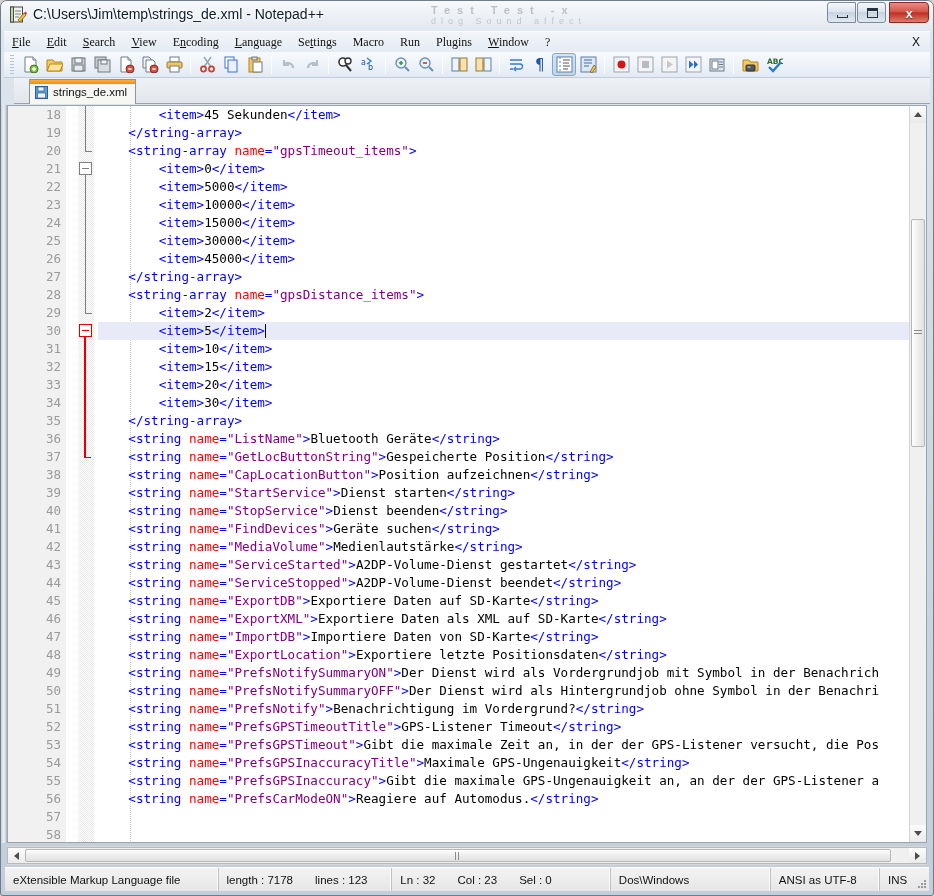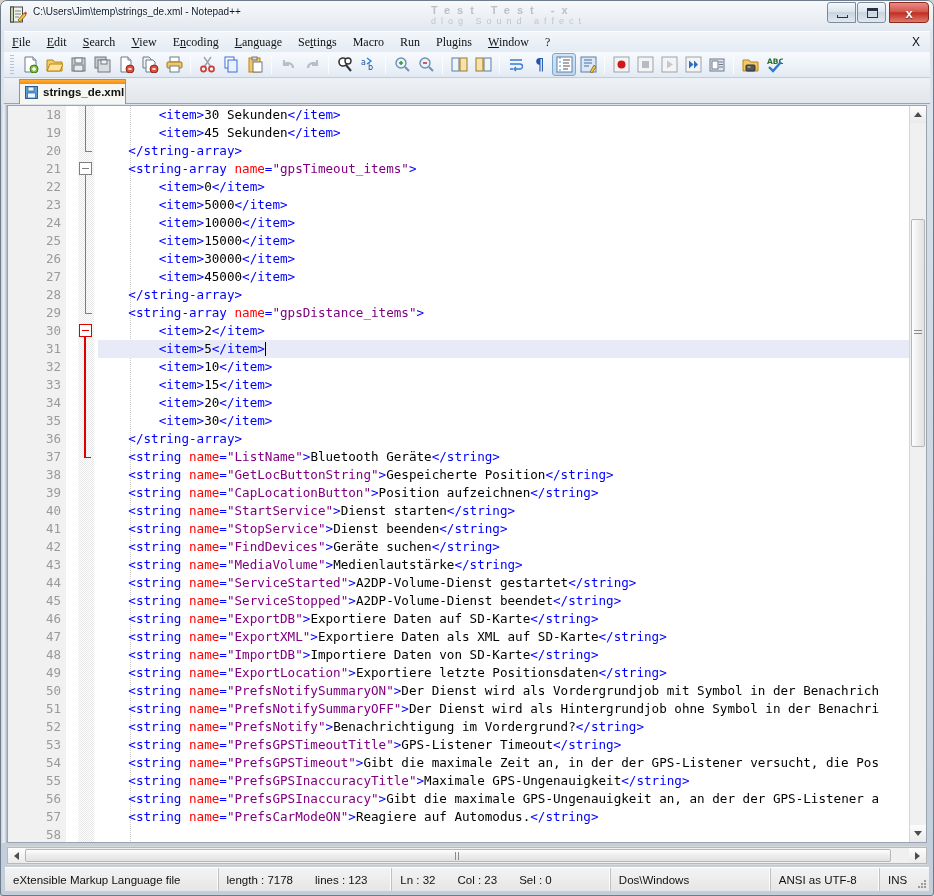--- a/index.html
+++ b/index.html
@@ -28,21 +28,21 @@
 
   
   #titlebar {
     position: absolute; left: 0; top: 0; right: 0; height: 29px;
   }
   #title-icon {
     position: absolute; left: 8px; top: 5px; width: 18px; height: 18px;
   }
   #title-text {
     position: absolute; left: 32px; top: 5px;
-    font-size: 10px; color: #0c1c2c;
+    font-size: 14px; color: #0c1c2c;
     text-shadow: 0 0 4px #fff, 0 0 6px #fff, 0 0 2px #fff;
     white-space: nowrap;
   }
   #ghost-text {
     position: absolute; left: 430px; top: 3px;
     font-size: 11px; color: rgba(120,130,145,.45);
     letter-spacing: 7px; white-space: nowrap;
     font-weight: bold;
   }
   #ghost-text2 {
@@ -126,24 +126,23 @@
     background: linear-gradient(to bottom,#d2e4f6,#bdd6ee);
     border: 1px solid #7fa8cf; border-radius: 3px;
   }
   .tb-sep {
     width: 1px; height: 18px; margin: 0 4px;
     background: #c3ccd7; border-right: 1px solid #fafcfe;
   }
 
   
   #tabbar {
-    position: absolute; left: 3px; top: 77px; right: 3px; height: 26px;
+    position: absolute; left: 13px; top: 77px; right: 3px; height: 26px;
     background: linear-gradient(to bottom, #eef1f5, #e2e6eb);
     border-bottom: 1px solid #9aa3ae;
-    font-weight: bold;
   }
   #tab-active {
     position: absolute; left: 15px; top: 1px; width: 107px; height: 25px;
     background: #f6f6f2;
     border: 1px solid #8d959f; border-bottom: none;
     border-radius: 1px 1px 0 0;
     display: flex; align-items: center; padding-left: 5px;
   }
   #tab-orange {
     position: absolute; left: 0; top: 0; right: 0; height: 4px;
@@ -664,21 +663,20 @@
           <div class="fold-box" style="top: 56px;"></div>
           <div class="fold-tick" style="top: 207px;"></div>
           <div class="fold-line redline" style="top: 225px; height: 126px;"></div>
           <div class="fold-box red" style="top: 218px;"></div>
           <div class="fold-tick red" style="top: 351px;"></div>
         </div>
 
       <div id="code">
         <div class="guide" style="left:36px;"></div>
         <div id="code-lines">
-            <div class="codeline"><span class="tx">        </span><span class="tg">&lt;item&gt;</span><span class="tx">30 Sekunden</span><span class="tg">&lt;/item&gt;</span></div>
             <div class="codeline"><span class="tx">        </span><span class="tg">&lt;item&gt;</span><span class="tx">45 Sekunden</span><span class="tg">&lt;/item&gt;</span></div>
             <div class="codeline"><span class="tx">    </span><span class="tg">&lt;/string-array&gt;</span></div>
             <div class="codeline"><span class="tx">    </span><span class="tg">&lt;string-array </span><span class="at">name</span><span class="tg">=</span><span class="av">"gpsTimeout_items"</span><span class="tg">&gt;</span></div>
             <div class="codeline"><span class="tx">        </span><span class="tg">&lt;item&gt;</span><span class="tx">0</span><span class="tg">&lt;/item&gt;</span></div>
             <div class="codeline"><span class="tx">        </span><span class="tg">&lt;item&gt;</span><span class="tx">5000</span><span class="tg">&lt;/item&gt;</span></div>
             <div class="codeline"><span class="tx">        </span><span class="tg">&lt;item&gt;</span><span class="tx">10000</span><span class="tg">&lt;/item&gt;</span></div>
             <div class="codeline"><span class="tx">        </span><span class="tg">&lt;item&gt;</span><span class="tx">15000</span><span class="tg">&lt;/item&gt;</span></div>
             <div class="codeline"><span class="tx">        </span><span class="tg">&lt;item&gt;</span><span class="tx">30000</span><span class="tg">&lt;/item&gt;</span></div>
             <div class="codeline"><span class="tx">        </span><span class="tg">&lt;item&gt;</span><span class="tx">45000</span><span class="tg">&lt;/item&gt;</span></div>
             <div class="codeline"><span class="tx">    </span><span class="tg">&lt;/string-array&gt;</span></div>

